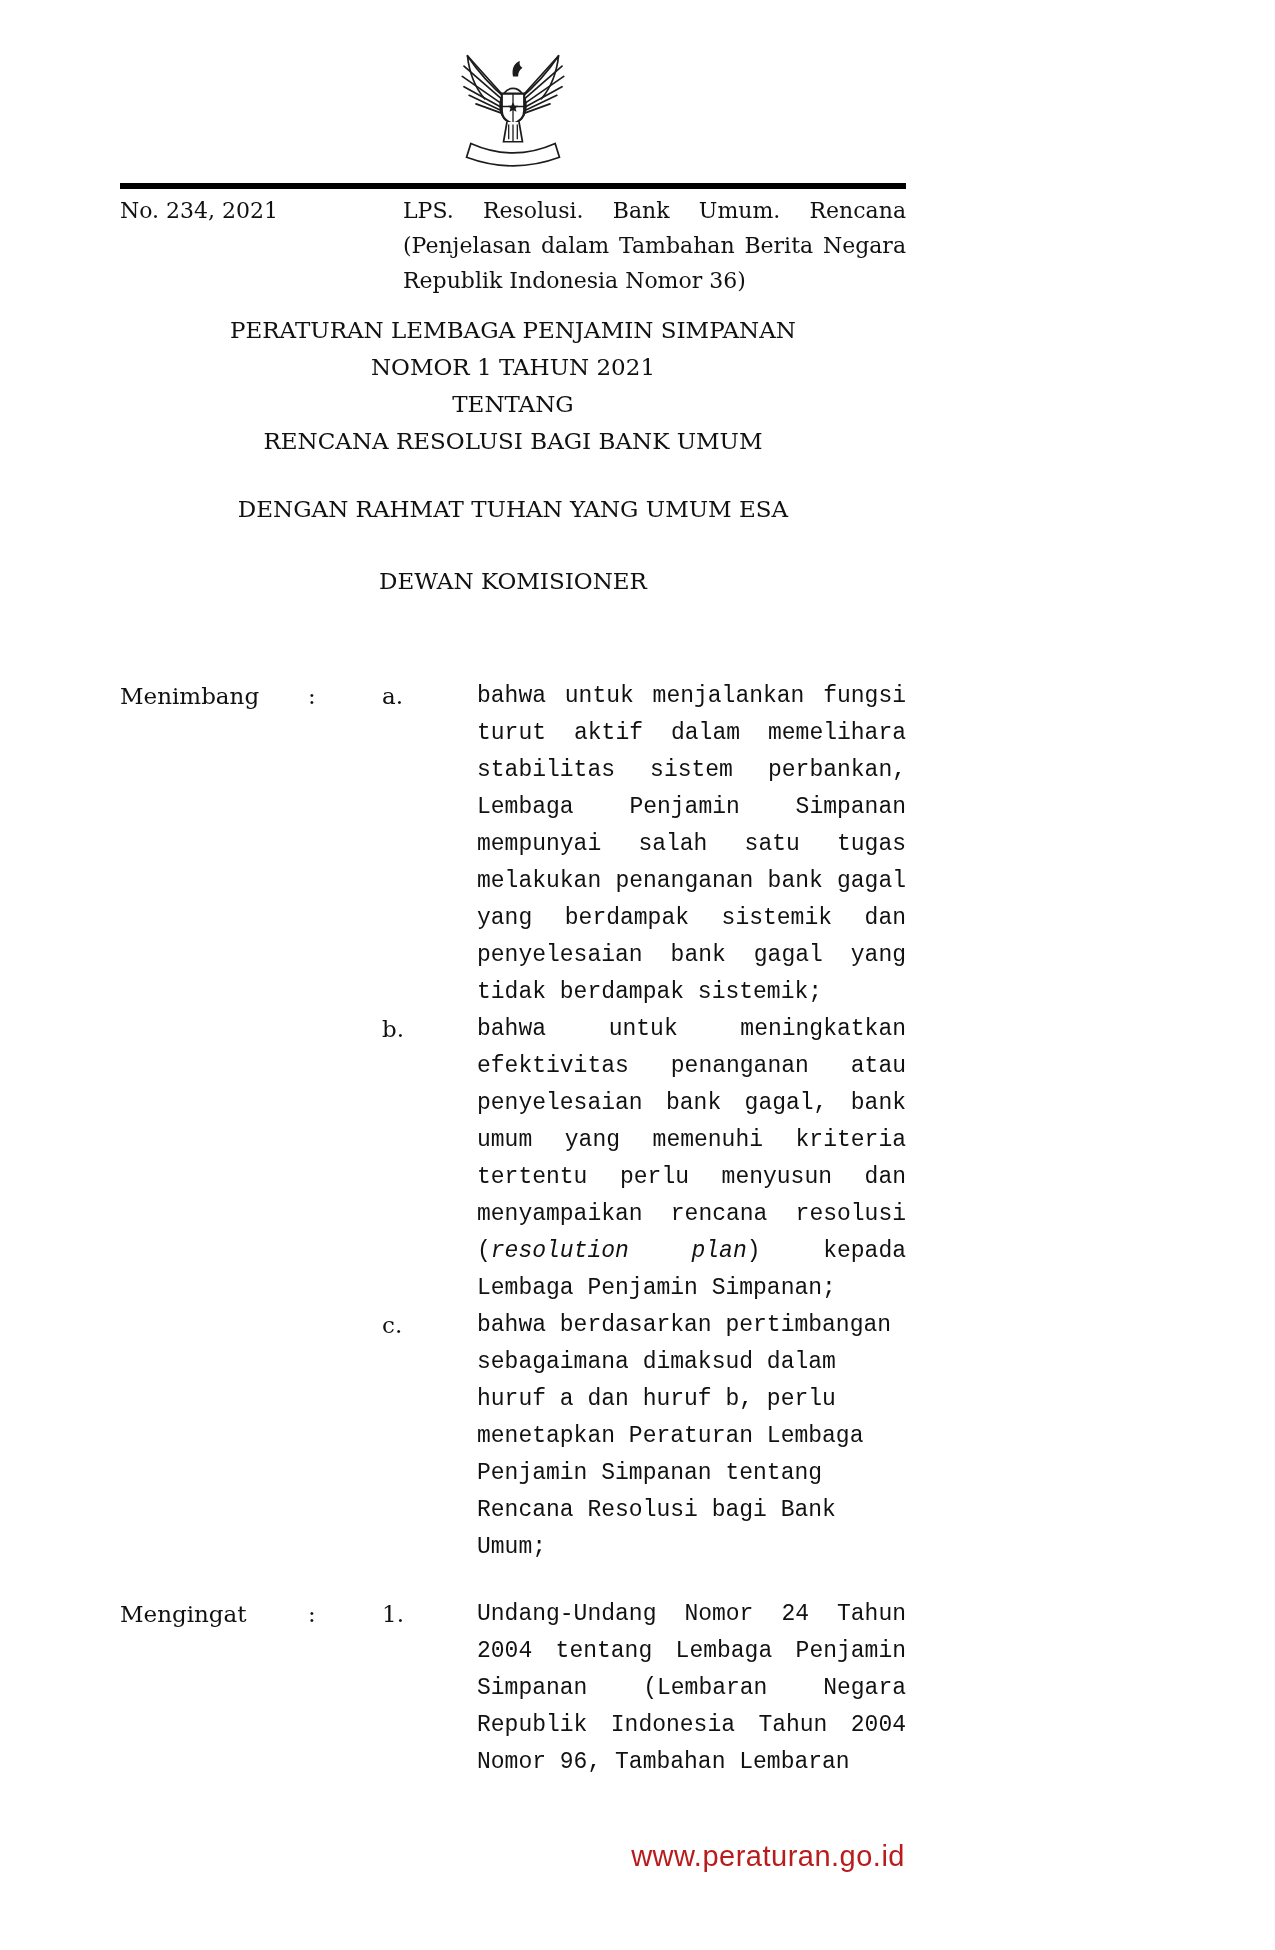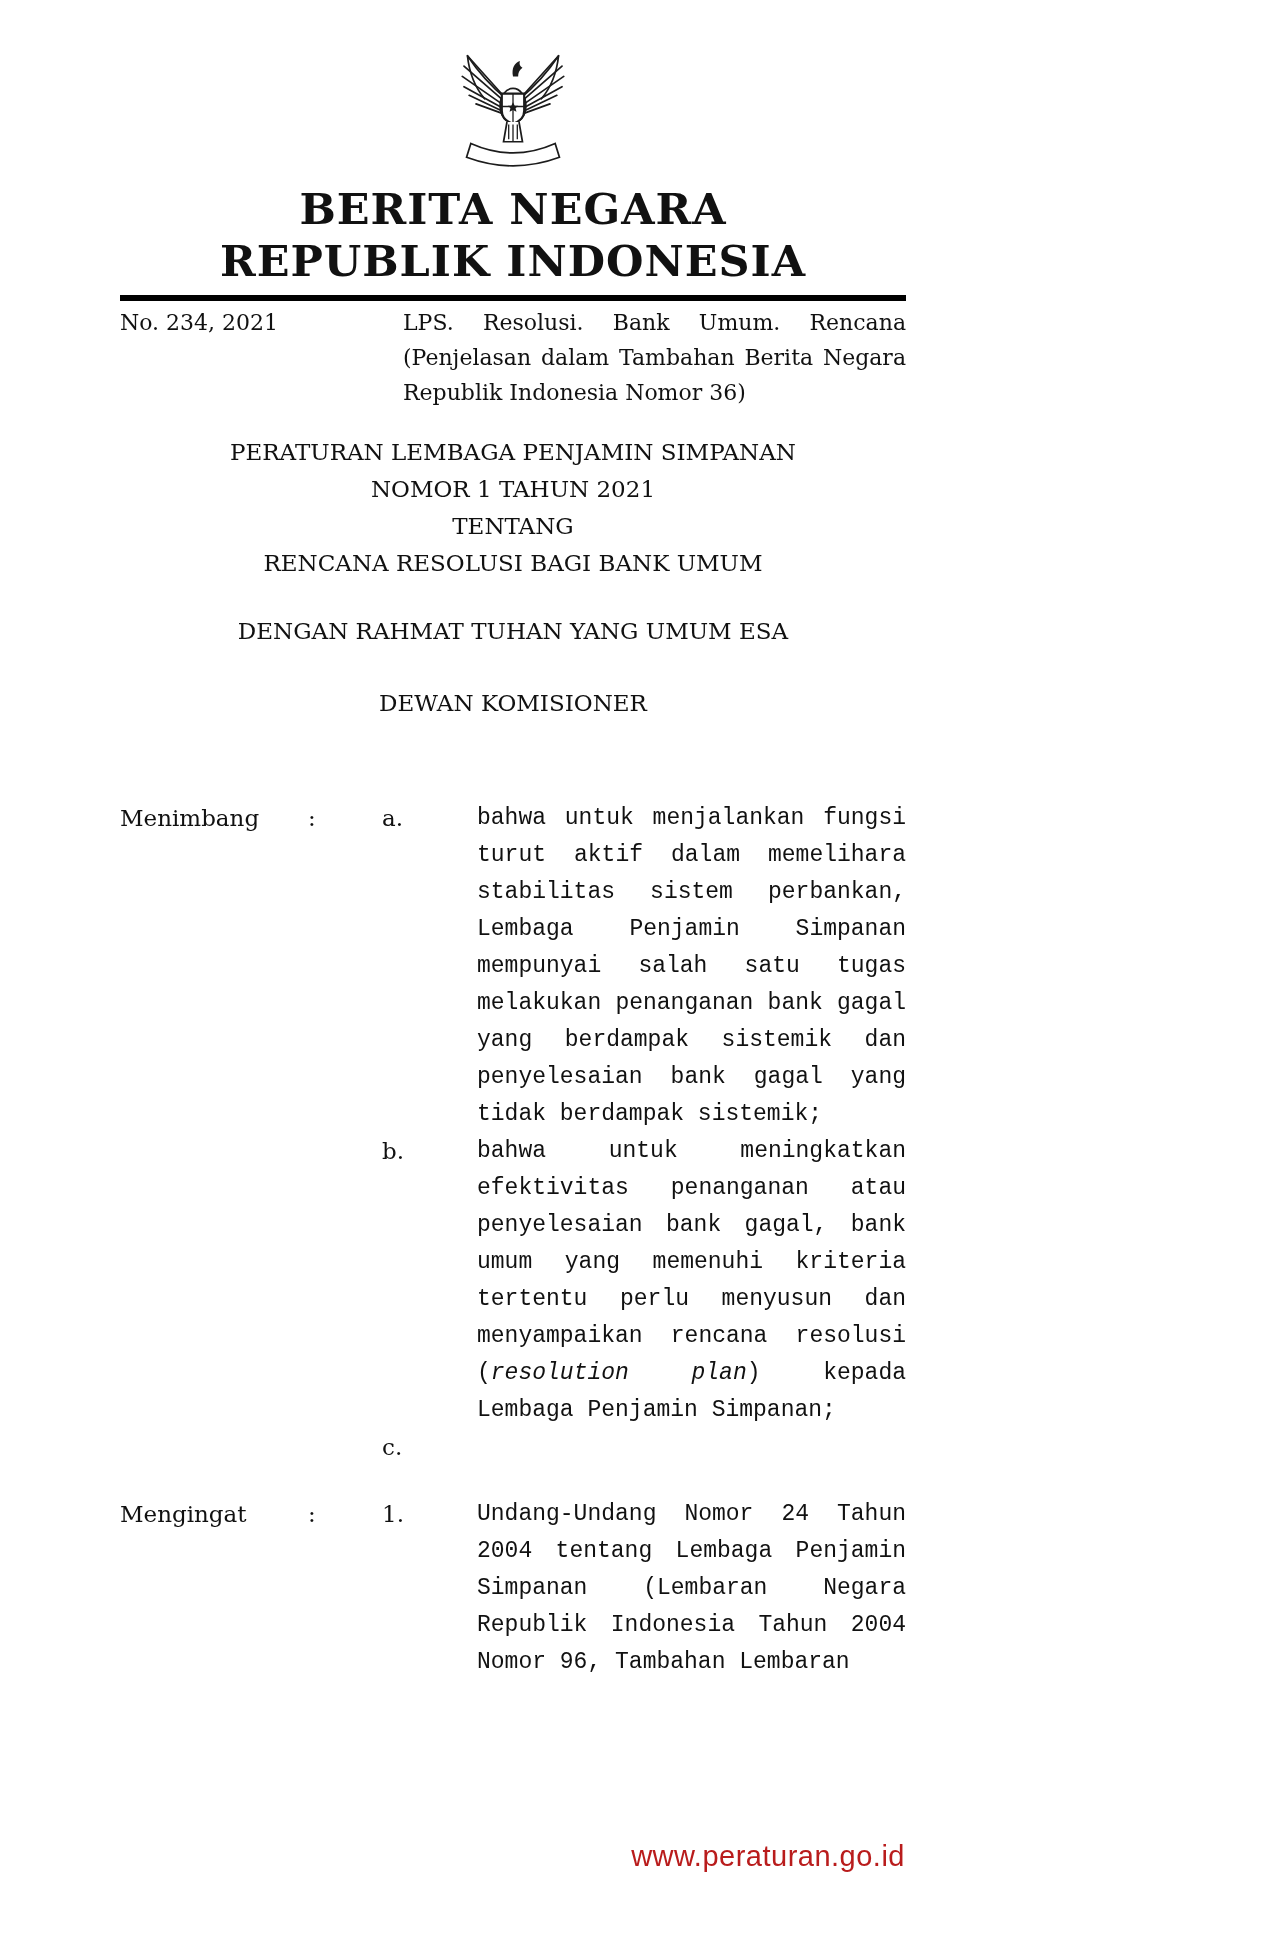--- a/index.html
+++ b/index.html
@@ -31,21 +31,21 @@
   .rule { border-bottom:6px solid #000; margin-top:8px; }
   .header-row {
     display:flex;
     margin-top:4px;
     font-size:22px;
     line-height:35px;
   }
   .header-num { width:283px; flex:0 0 283px; }
   .header-subject { flex:1; text-align:justify; }
   .center-line { text-align:center; font-size:23px; line-height:37px; }
-  .title-group { margin-top:24px; }
+  .title-group { margin-top:14px; }
   .invocation-group { margin-top:31px; }
   .authority-group { margin-top:35px; }
   .clauses { margin-top:78px; font-size:23px; line-height:37px; }
   .clause {
     display:grid;
     grid-template-columns:140px 26px 47px 1fr;
     gap:48px;
   }
   .clause-text { text-align:justify;font-family:Liberation Mono, monospace; }
   .clause-text.no-justify { text-align:left; }
@@ -79,24 +79,20 @@
         <ellipse cx="65" cy="74" rx="15" ry="20" fill="#ffffff" stroke="#1c1c1c" stroke-width="2"></ellipse>
         <path d="M52,60 h26 v20 q0,11 -13,15 q-13,-4 -13,-15 z" fill="#ffffff" stroke="#1c1c1c" stroke-width="2.5"></path>
         <path d="M52,75 h26 M65,60 v35" stroke="#1c1c1c" stroke-width="1.5"></path>
         <path d="M65,70 l2,4 4,0 -3,3 1,4 -4,-2 -4,2 1,-4 -3,-3 4,0 z" fill="#1c1c1c"></path>
         <path d="M58,93 L54,116 h22 L72,93" fill="#ffffff" stroke="#1c1c1c" stroke-width="2"></path>
         <path d="M60,96 v17 M65,96 v19 M70,96 v17" stroke="#1c1c1c" stroke-width="1.5"></path>
         <path d="M16,118 q49,22 98,0 l5,16 q-54,20 -108,0 z" fill="#ffffff" stroke="#1c1c1c" stroke-width="2"></path>
       </svg>
     </div>
 
-    <div class="masthead">
-      <div>BERITA NEGARA</div>
-      <div>REPUBLIK INDONESIA</div>
-    </div>
 
     <div class="rule"></div>
 
     <div class="header-row">
       <div class="header-num">No. 234, 2021</div>
       <div class="header-subject">LPS. Resolusi. Bank Umum. Rencana (Penjelasan dalam Tambahan Berita Negara Republik Indonesia Nomor 36)</div>
     </div>
 
     <div class="title-group">
       <div class="center-line">PERATURAN LEMBAGA PENJAMIN SIMPANAN</div>
@@ -123,20 +119,21 @@
       <div class="clause">
         <div></div>
         <div></div>
         <div>b.</div>
         <div class="clause-text"><span>bahwa untuk meningkatkan efektivitas penanganan atau penyelesaian bank gagal, bank umum yang memenuhi kriteria tertentu perlu menyusun dan menyampaikan rencana resolusi (</span><span class="it">resolution plan</span><span>) kepada Lembaga Penjamin Simpanan;</span></div>
       </div>
       <div class="clause">
         <div></div>
         <div></div>
         <div>c.</div>
+        <div class="clause-text no-justify"><span>bahwa berdasarkan pertimbangan sebagaimana dimaksud dalam huruf a dan huruf b, perlu menetapkan Peraturan Lembaga Penjamin Simpanan tentang Rencana Resolusi bagi Bank Umum;</span><span class="it"></span><span></span></div>
       </div>
     </div>
 
     <div class="clauses section-gap">
       <div class="clause">
         <div>Mengingat</div>
         <div>:</div>
         <div>1.</div>
         <div class="clause-text"><span>Undang-Undang Nomor 24 Tahun 2004 tentang Lembaga Penjamin Simpanan (Lembaran Negara Republik Indonesia Tahun 2004 Nomor 96, Tambahan Lembaran</span><span class="it"></span><span></span></div>
       </div>

